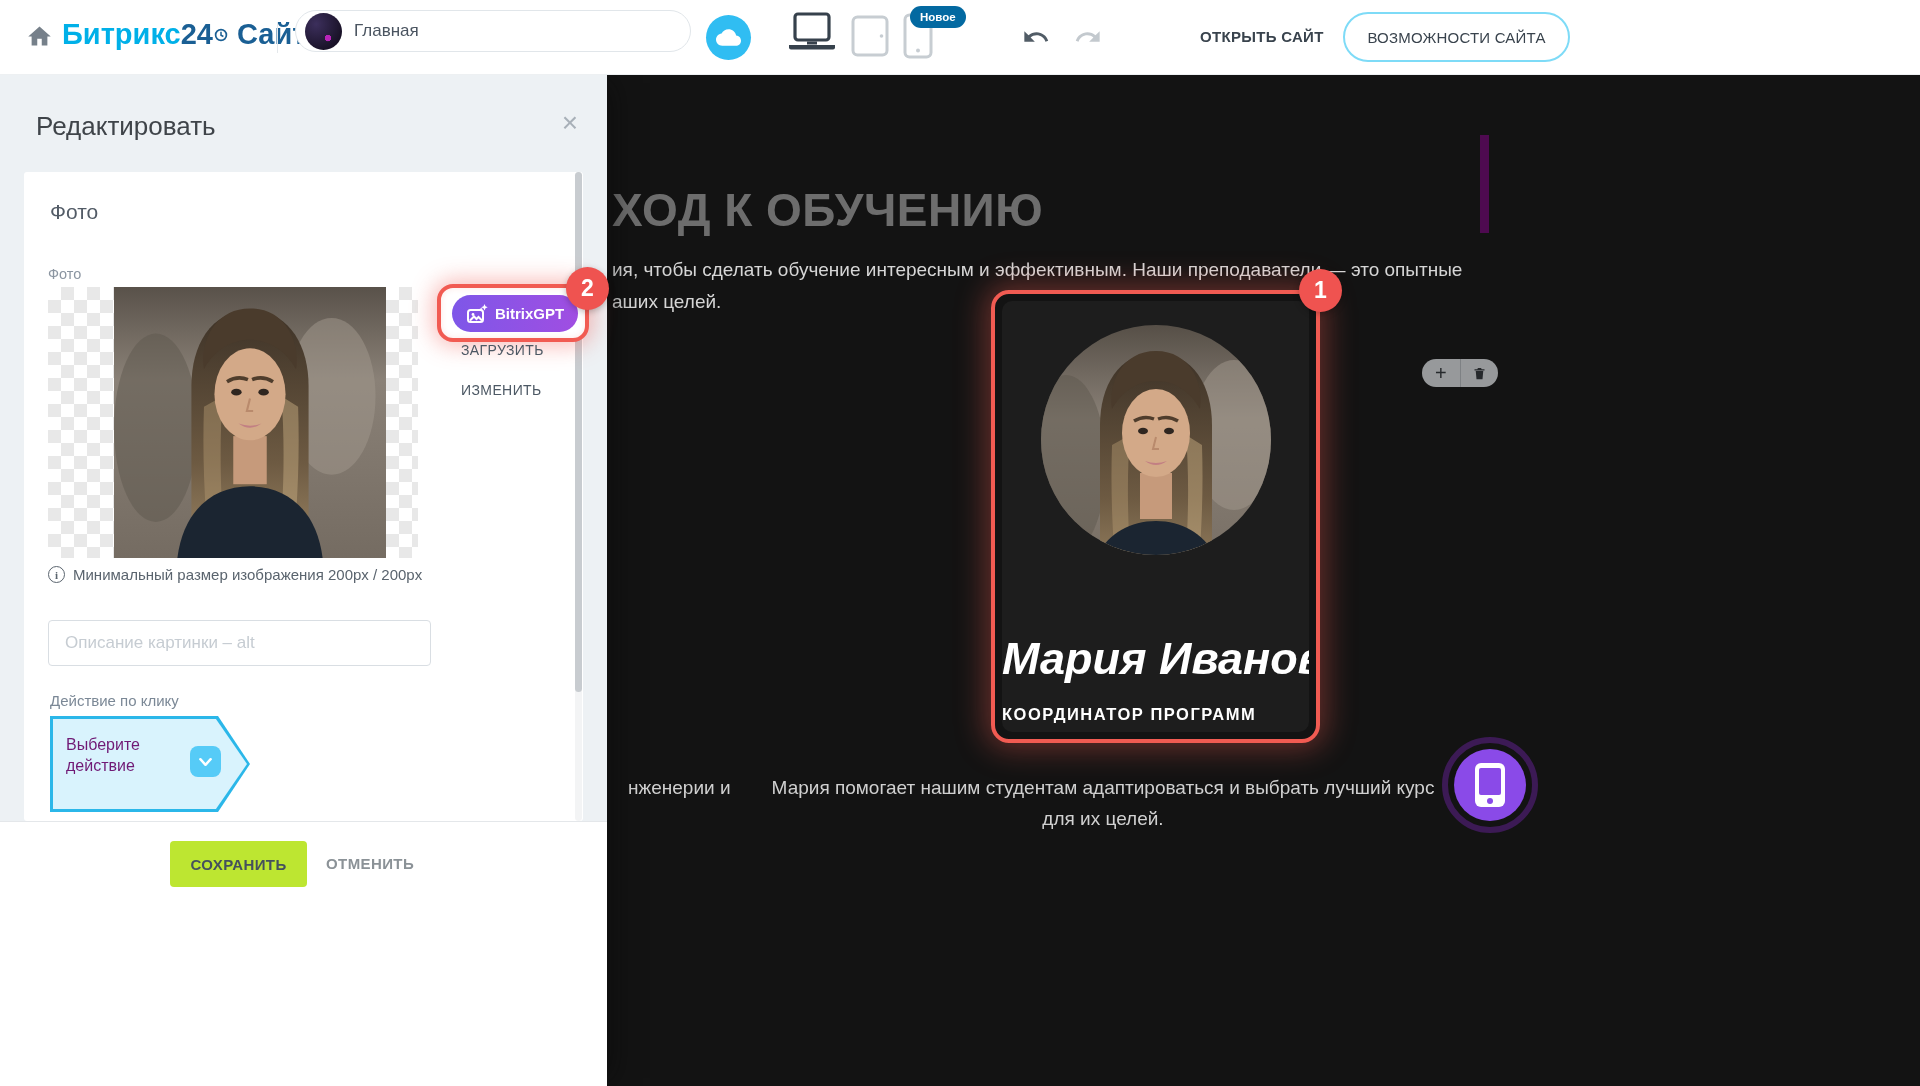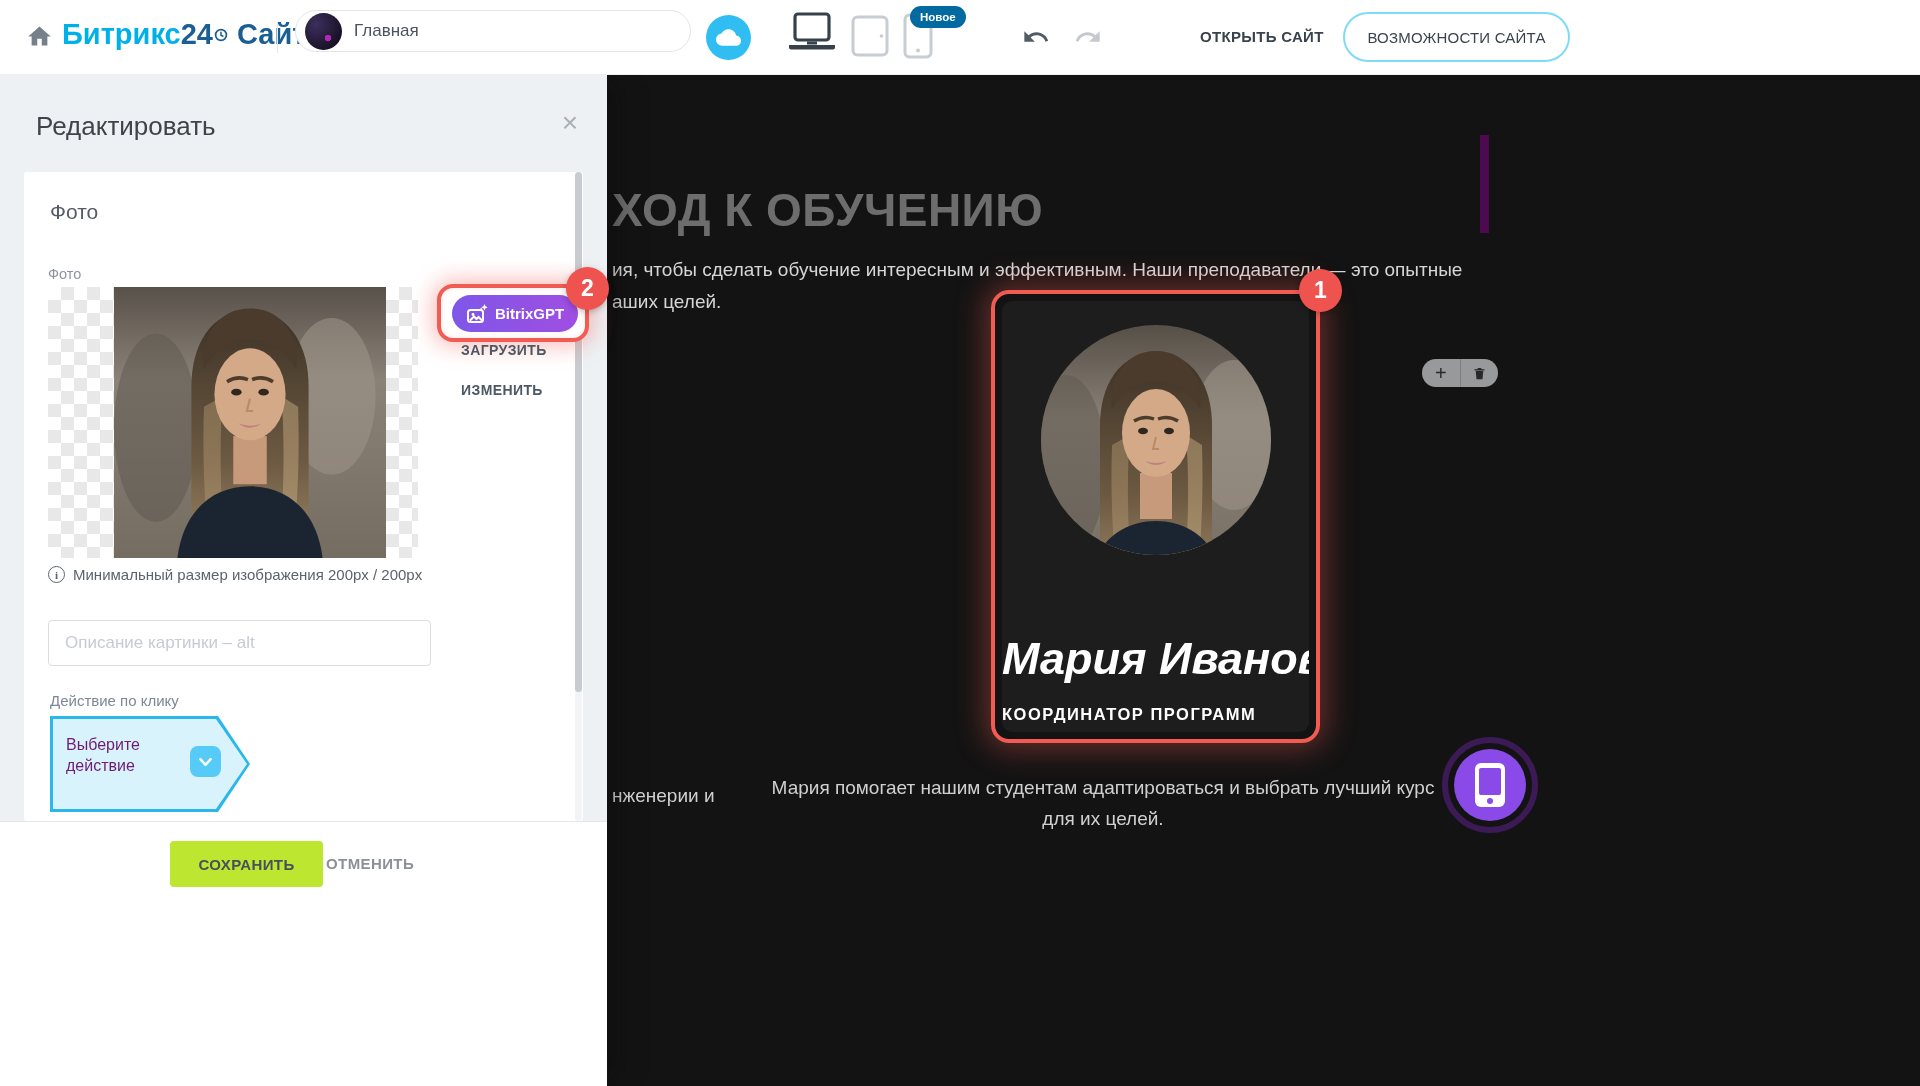--- a/index.html
+++ b/index.html
@@ -59,21 +59,21 @@
                    box-shadow:0 0 22px 4px rgba(241,91,82,.4), inset 0 0 6px rgba(241,91,82,.15); }
   .gpt-btn { position:absolute; left:452px; top:220px; width:126px; height:37px; border:none; border-radius:19px;
              background:linear-gradient(90deg,#7e57e8,#a04ee2); color:#fff; font-family:"Liberation Sans",sans-serif;
              font-size:15px; font-weight:bold; cursor:pointer; display:flex; align-items:center; justify-content:center; gap:7px; }
   .ann-badge { position:absolute; width:43px; height:43px; border-radius:50%; background:#ef5350; color:#fff;
                font-size:23px; font-weight:bold; display:flex; align-items:center; justify-content:center;
                box-shadow:0 2px 6px rgba(0,0,0,.25); z-index:6; }
   .badge-2 { left:566px; top:192px; }
 
   .panel-link { position:absolute; left:461px; background:none; border:none; cursor:pointer;
-                font-family:"Liberation Sans",sans-serif; font-size:14px; font-weight:bold; color:#4c5864; letter-spacing:.4px; }
+                font-family:"Liberation Sans",sans-serif; font-size:14px; font-weight:normal; color:#4c5864; letter-spacing:.4px; }
   .upload-link { top:267px; }
   .change-link { top:307px; }
 
   .info-row { position:absolute; left:48px; top:491px; display:flex; align-items:center; gap:8px;
               font-size:15px; color:#5a646e; }
   .info-icon { width:17px; height:17px; border:1.5px solid #5a646e; border-radius:50%; font-size:11px;
                font-weight:bold; display:flex; align-items:center; justify-content:center; font-family:"Liberation Serif",serif; }
 
   .alt-input { position:absolute; left:48px; top:545px; width:383px; height:46px; border:1px solid #d9dee3;
                border-radius:4px; padding:4px 16px; font-family:"Liberation Sans",sans-serif; font-size:17px; color:#424956; }
@@ -82,33 +82,33 @@
   .action-label { position:absolute; left:50px; top:617px; font-size:15px; color:#7b8896; }
   .select-tag { position:absolute; left:50px; top:641px; width:200px; height:96px; background:#2bb7e9;
                 clip-path:polygon(0 0, 84% 0, 100% 50%, 84% 100%, 0 100%); cursor:pointer; }
   .select-tag-inner { position:absolute; inset:3px; background:#d9f3fd;
                 clip-path:polygon(0 0, 84% 0, 100% 50%, 84% 100%, 0 100%); }
   .select-value { position:absolute; left:16px; top:18px; width:95px; font-size:16px; color:#701a75; line-height:21px; }
   .select-chevron-btn { position:absolute; left:140px; top:30px; width:31px; height:31px; border:none; border-radius:8px;
                 background:#56cbf7; cursor:pointer; display:flex; align-items:center; justify-content:center; }
 
   .panel-footer { position:absolute; left:0; top:746px; width:607px; height:265px; background:#fff; border-top:1px solid #e4e7ea; }
-  .save-btn { position:absolute; left:170px; top:19px; width:153px; height:46px; border:none; border-radius:4px;
+  .save-btn { position:absolute; left:170px; top:19px; width:137px; height:46px; border:none; border-radius:4px;
               background:#bde631; font-family:"Liberation Sans",sans-serif; font-size:15px; font-weight:bold;
               color:#45515d; letter-spacing:.4px; cursor:pointer; }
   .cancel-btn { position:absolute; left:326px; top:33px; background:none; border:none; cursor:pointer;
               font-family:"Liberation Sans",sans-serif; font-size:15px; font-weight:bold; color:#8b9297; letter-spacing:.4px; }
 
   
   .site { position:absolute; left:607px; top:75px; width:1313px; height:1011px; background:#131313; overflow:hidden; z-index:1; }
   .site-heading { position:absolute; left:5px; top:108px; font-size:46px; font-weight:800; color:#6d6d6d;
                   letter-spacing:.5px; white-space:nowrap; }
   .site-par { position:absolute; left:5px; font-size:19px; color:#d6d6d6; white-space:nowrap; }
   .par-l1 { top:184px; } .par-l2 { top:216px; }
-  .left-cut-text { position:absolute; left:5px; top:702px; font-size:19px; color:#d0d0d0;margin-top:8px; }
+  .left-cut-text { position:absolute; left:21px; top:702px; font-size:19px; color:#d0d0d0; }
 
   .purple-bar { position:absolute; left:873px; top:60px; width:9px; height:98px; background:#4e0a50; }
 
   .card-outline { position:absolute; left:384px; top:215px; width:329px; height:453px; border:4px solid #f15b52;
                   border-radius:18px; box-shadow:0 0 30px 6px rgba(241,91,82,.38); padding:7px; }
   .person-card { width:100%; height:100%; background:#1d1d1d; border-radius:10px; position:relative; overflow:hidden; }
   .avatar-circle { position:absolute; left:50%; top:24px; transform:translateX(-50%); width:230px; height:230px;
                    border-radius:50%; overflow:hidden; }
   .avatar-circle svg { width:100%; height:100%; display:block; }
   .person-name { position:absolute; left:0; top:332px; width:100%; text-align:center; color:#fff;

